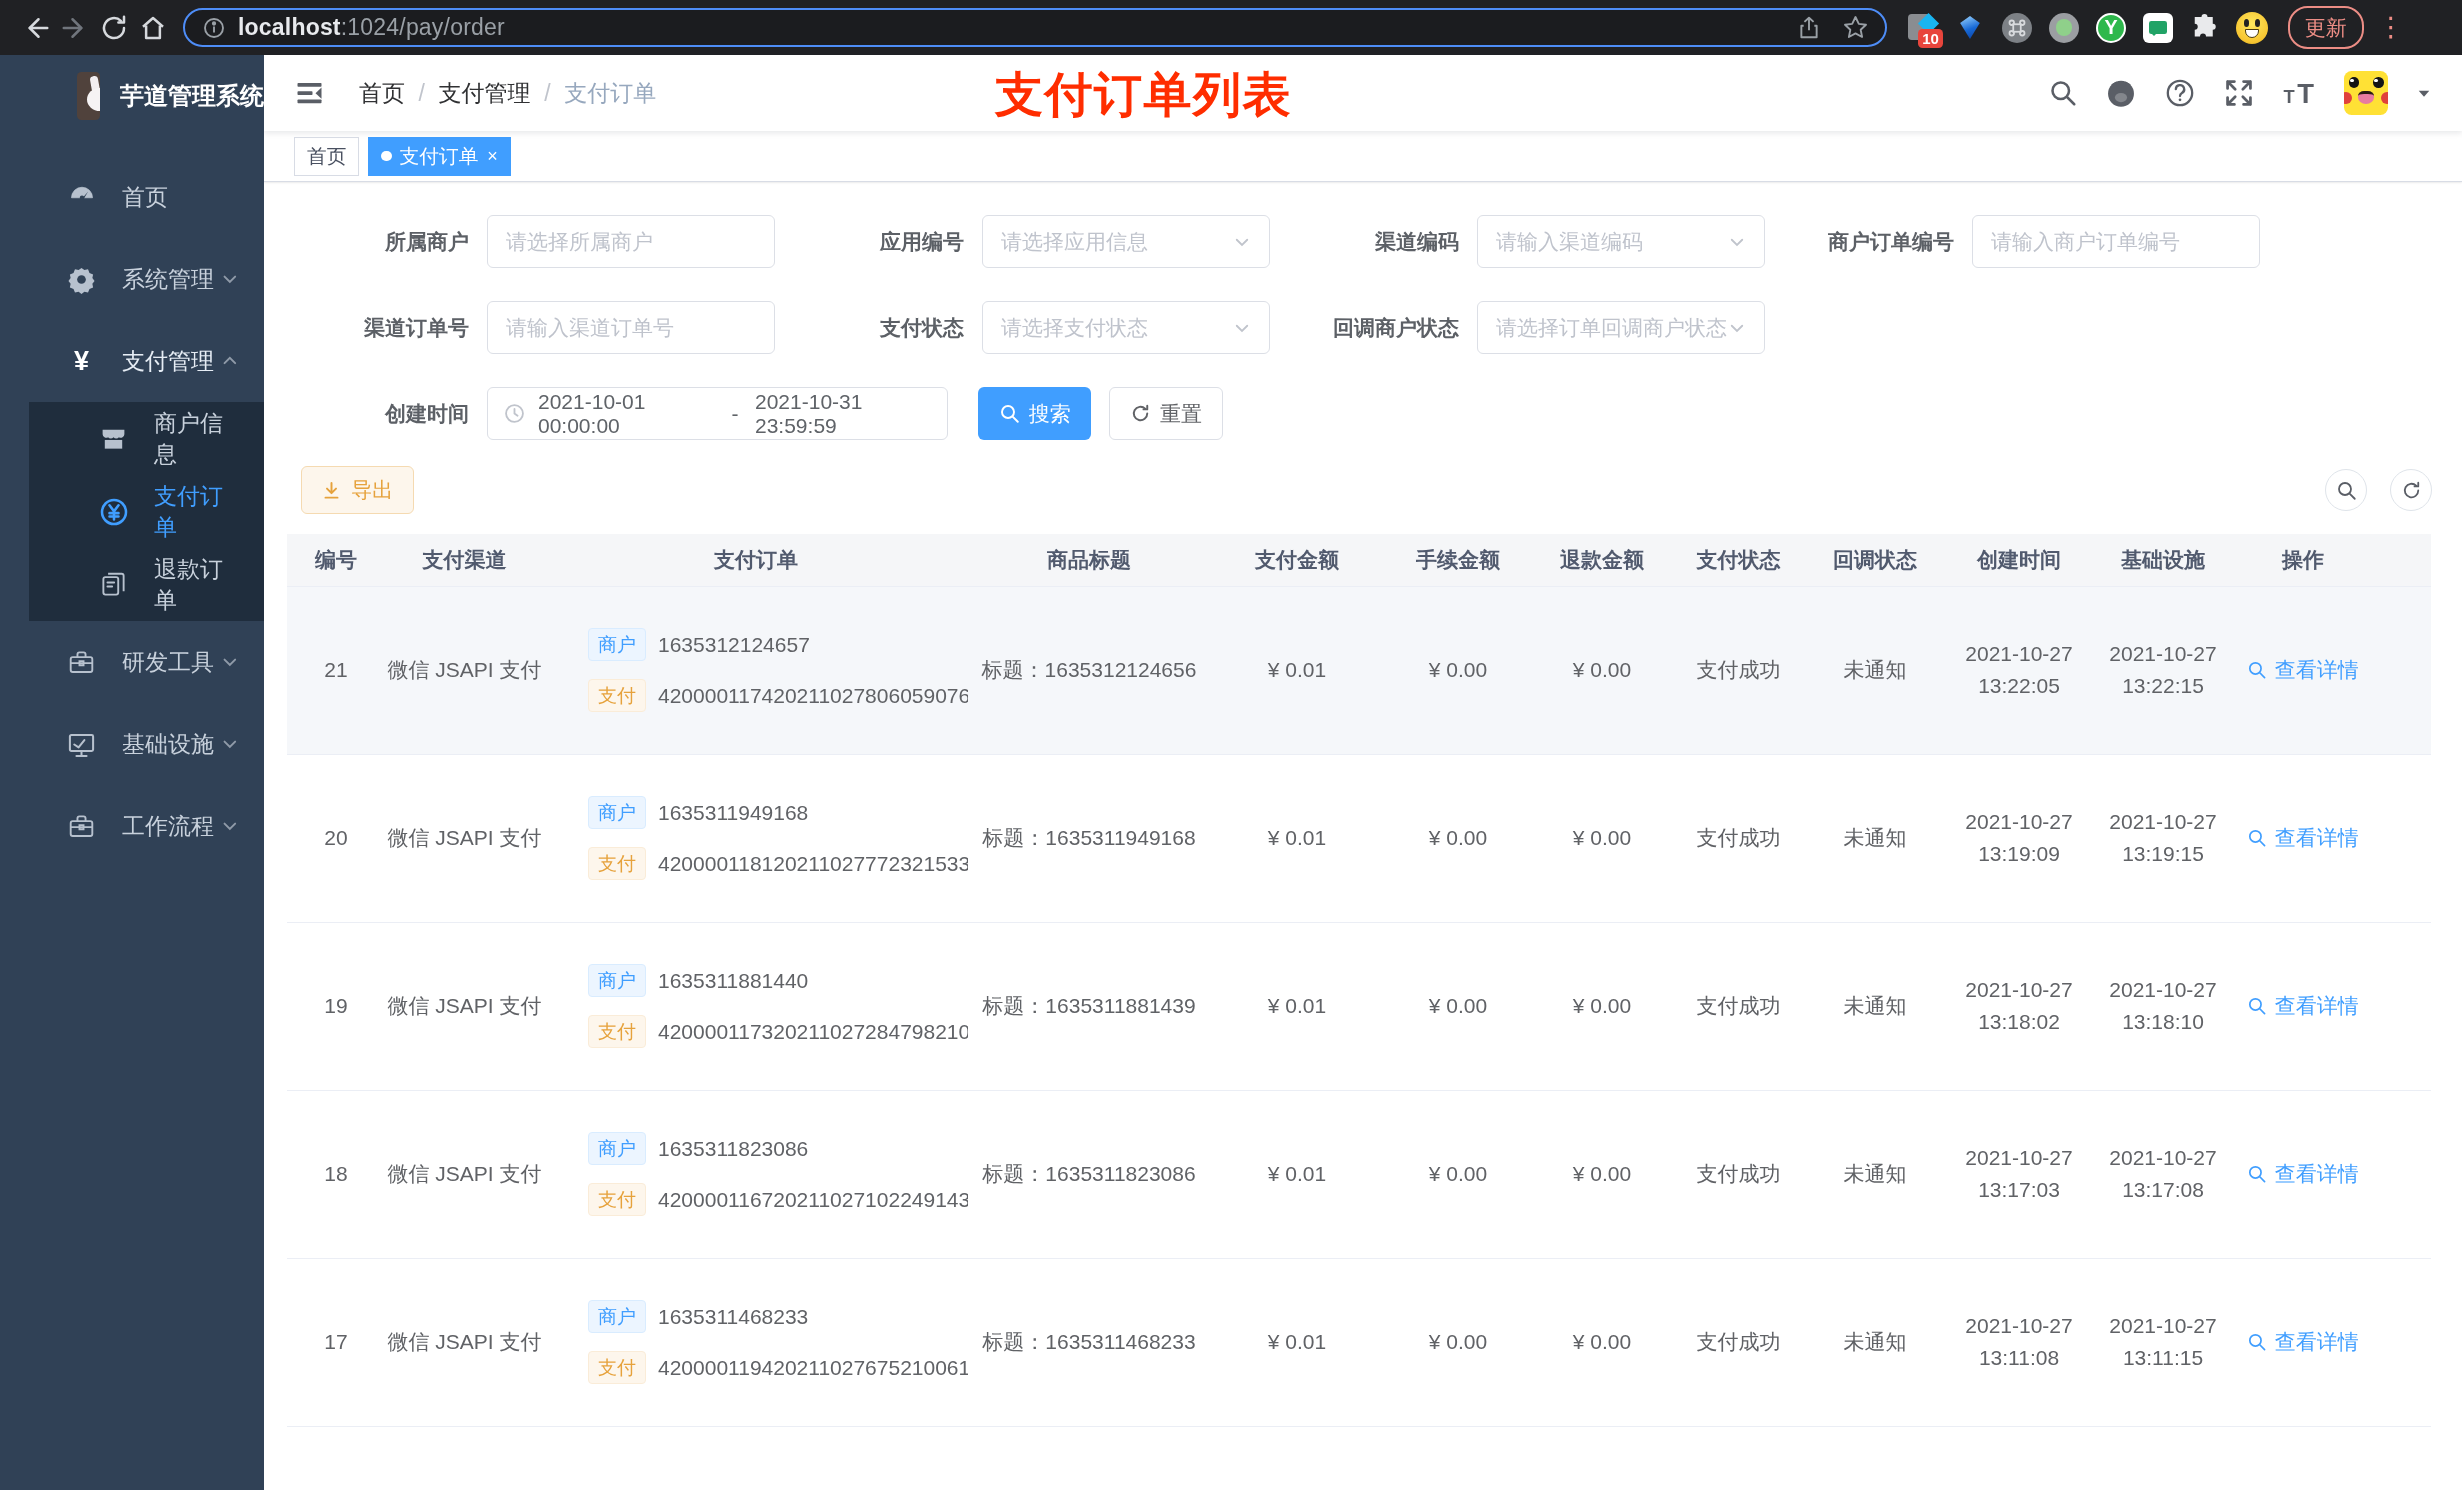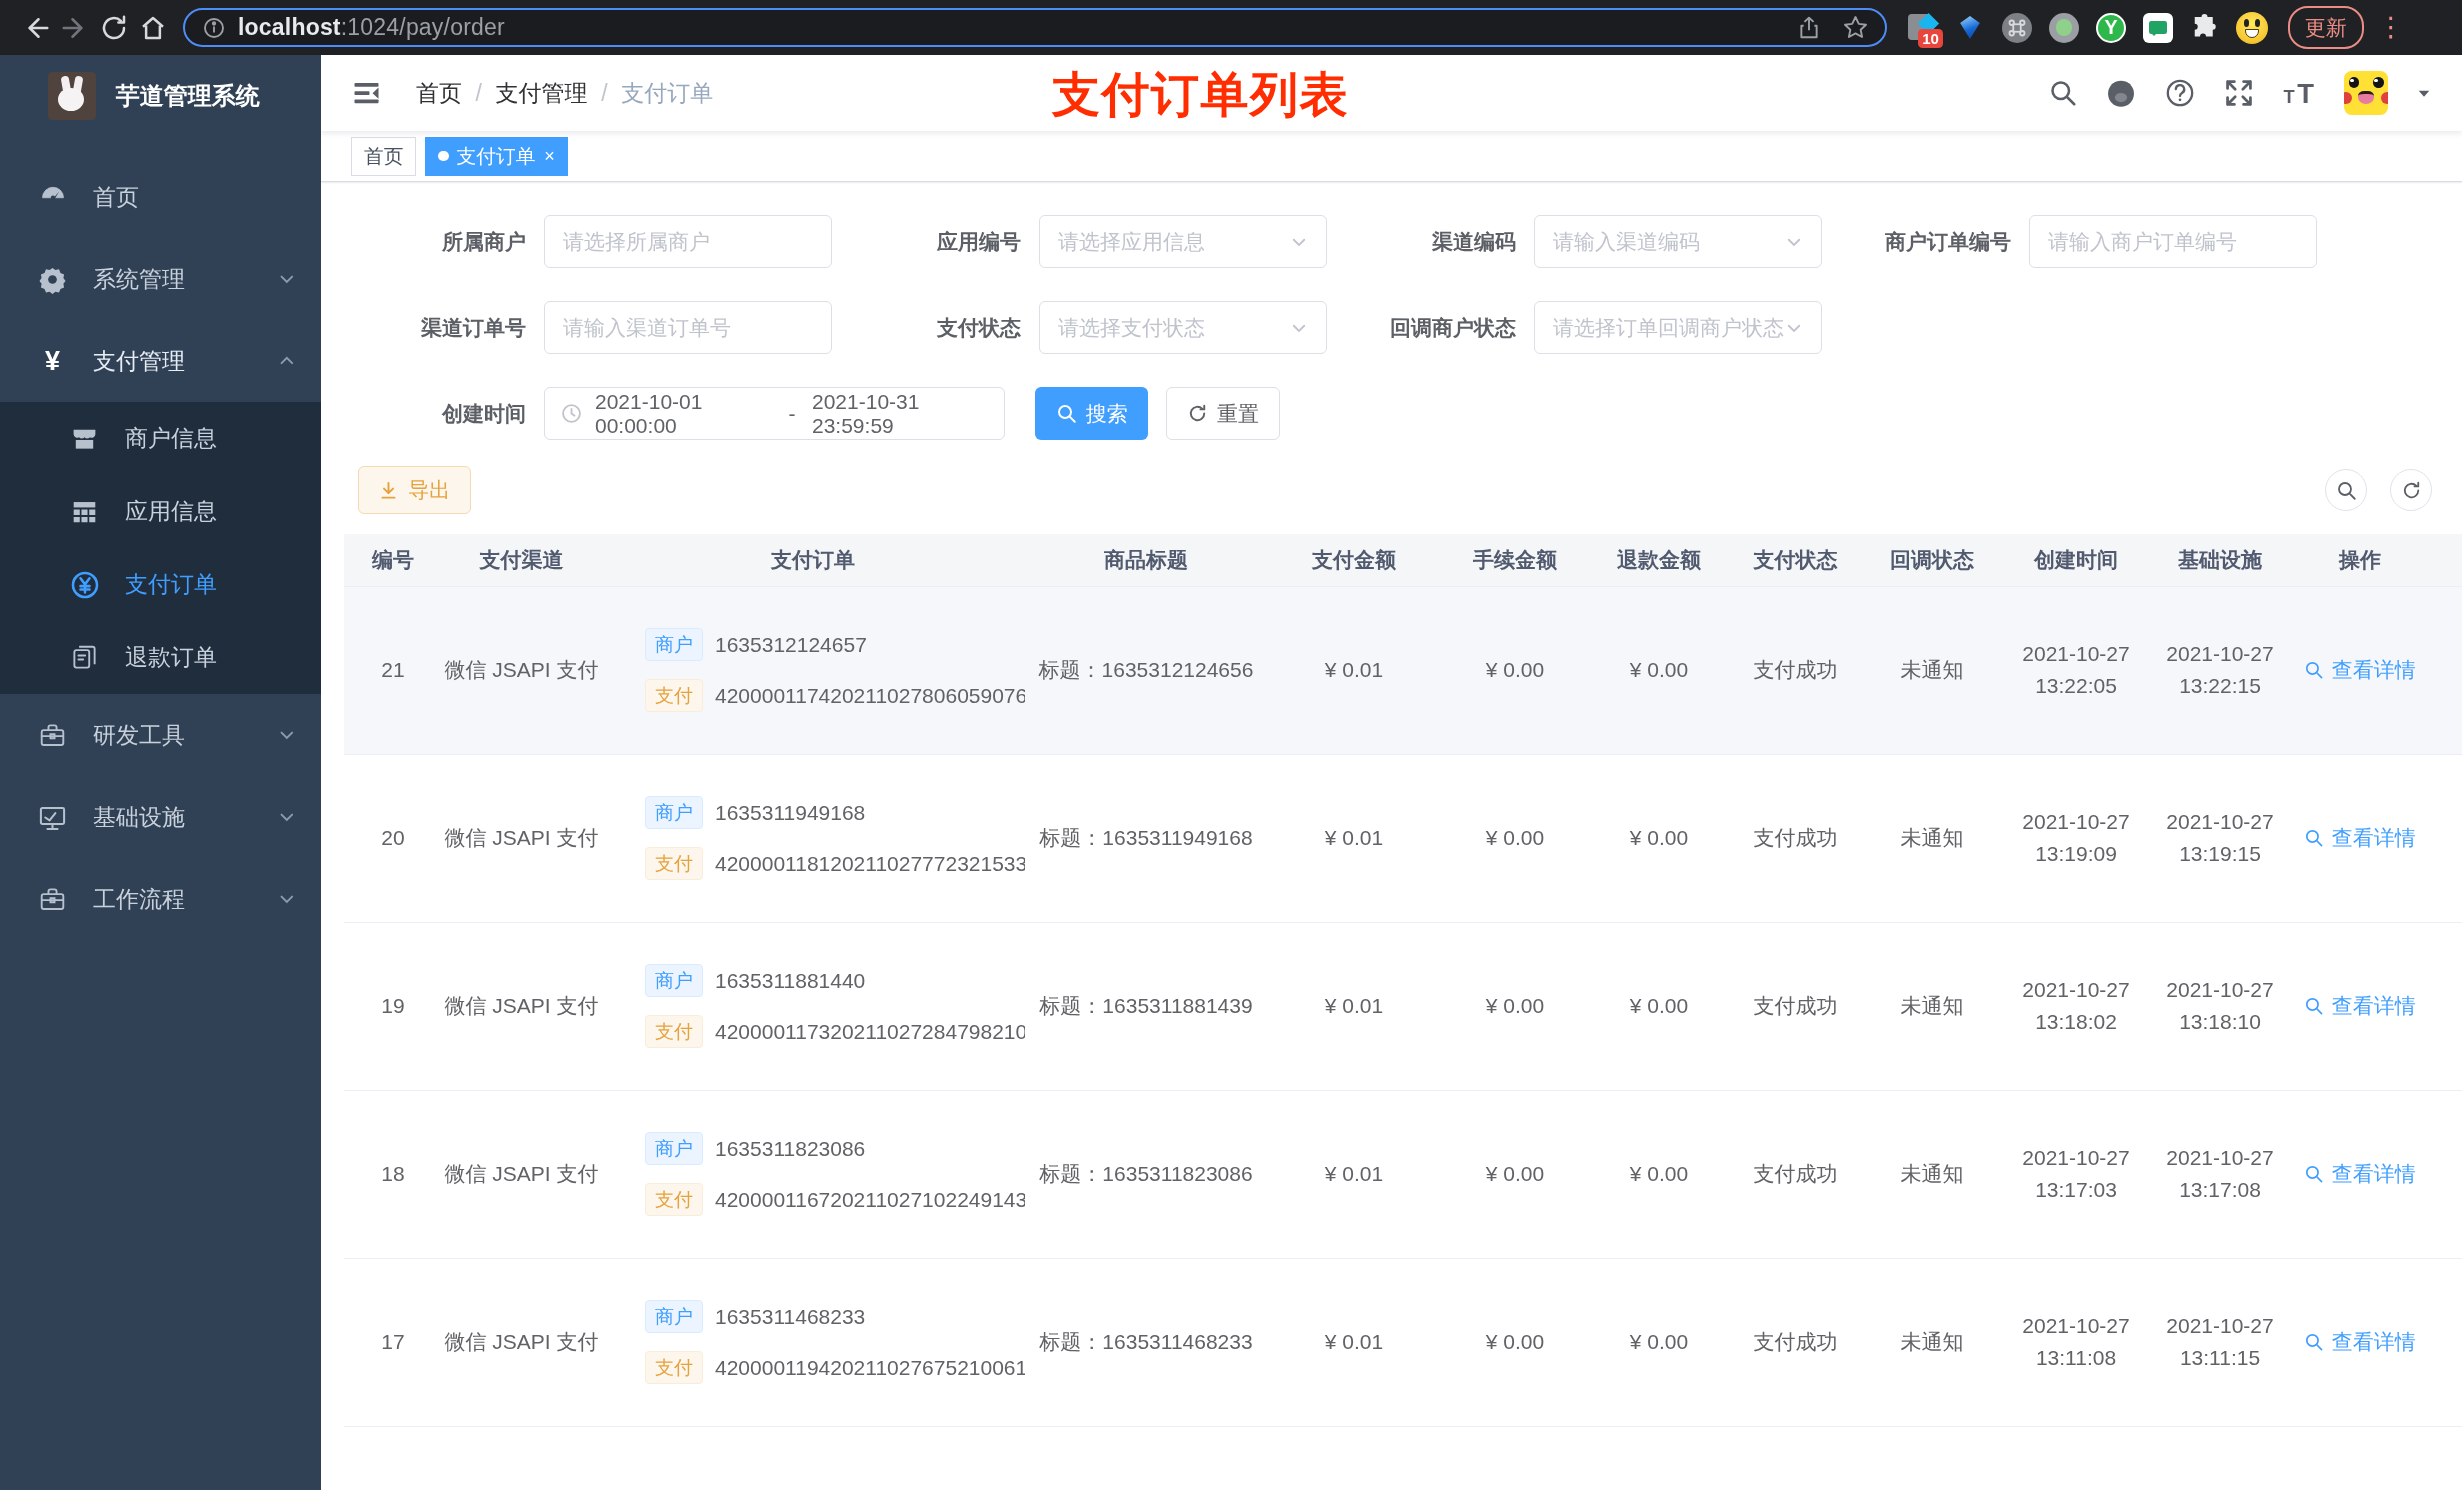--- a/index.html
+++ b/index.html
@@ -32,21 +32,21 @@
   .chatglyph:after { content:""; position:absolute; left:2.3px; bottom:-4.5px; border:3.8px solid transparent; border-top-color:#21a366; }
   .puzzle { color:#e9eaec; }
   .emoji-face { width:32px; height:32px; border-radius:50%; background:radial-gradient(circle at 50% 38%, #ffe95e 0%, #f7c531 70%, #caa21d 100%); position:relative; }
   .emoji-face .eye { position:absolute; width:5.3px; height:7.6px; background:#222; border-radius:50%; top:7.6px; }
   .emoji-face .mouth { position:absolute; width:13.6px; height:9px; background:#fff; border-radius:0 0 9px 9px; left:9px; bottom:5.3px; border:1.5px solid #4a3b10; }
   .update-pill { margin-left:19.7px; border:2.3px solid #ec8d85; color:#ec8d85; border-radius:19.7px; padding:5.3px 15px; font-size:21px; flex-shrink:0; }
   .menu-dots { color:#ec8d85; font-size:27px; margin-left:13.6px; letter-spacing:0; line-height:1; }
 
   
   .app { display:flex; height:1436px; }
-  .sidebar { width:321px; background:#304156; flex-shrink:0; }
+  .sidebar { width:264px; background:#304156; flex-shrink:0;padding-left:29px; }
   .logo-row { display:flex; align-items:center; gap:19.7px; padding:16.7px 0 13.6px 48px; }
   .logo-img { width:48px; height:48px; border-radius:4.5px; background:#50423c; position:relative; overflow:hidden; }
   .bunny-ear { position:absolute; width:7.6px; height:18px; background:#f3eef0; border-radius:3.8px; top:4.5px; }
   .bunny-head { position:absolute; width:26px; height:23px; background:#f6f3f4; border-radius:50%; left:9.8px; top:16.7px; }
   .logo-title { color:#fff; font-size:24px; font-weight:700; white-space:nowrap; }
   .menu { margin-top:23px; }
   .mi { height:82px; display:flex; align-items:center; padding:0 24px 0 35px; color:#c8d1dc; font-size:23px; cursor:pointer; }
   .mi .mi-icon { width:35px; display:flex; justify-content:center; margin-right:23px; color:#b7c1ce; flex-shrink:0; }
   .mi .chev { margin-left:auto; color:#8f9aa8; display:flex; }
   .submenu { background:#1f2d3d; }
@@ -265,29 +265,20 @@
       <div class="submenu">
         <div class="mi">
           <span class="mi-icon">
             <svg width="29" height="29" viewBox="0 0 40 40" fill="currentColor">
                 <path d="M5 8 h30 v6 a5 5 0 0 1 -7.5 4.3 A5 5 0 0 1 20 18.3 a5 5 0 0 1 -7.5 0 A5 5 0 0 1 5 14z"></path>
                 <path d="M8 22 h24 v12 h-24z"></path>
               </svg>
           </span>
           <span>商户信息</span>
         </div>
-        <div class="mi">
-          <span class="mi-icon">
-            <svg width="27" height="27" viewBox="0 0 40 40" fill="currentColor">
-                <path d="M4 6 h32 v8 h-32z"></path>
-                <path d="M4 17 h9 v8 h-9z M15.5 17 h9 v8 h-9z M27 17 h9 v8 h-9z M4 28 h9 v8 h-9z M15.5 28 h9 v8 h-9z M27 28 h9 v8 h-9z"></path>
-              </svg>
-          </span>
-          <span>应用信息</span>
-        </div>
         <div class="mi active">
           <span class="mi-icon">
             <svg width="30" height="30" viewBox="0 0 40 40" fill="none" stroke="currentColor" stroke-width="3.4">
                 <circle cx="20" cy="20" r="16"></circle>
                 <path d="M14 11 L20 19 L26 11 M20 19 V30 M14 21.5 h12 M14 26 h12" stroke-linecap="round"></path>
               </svg>
           </span>
           <span>支付订单</span>
         </div>
         <div class="mi">

